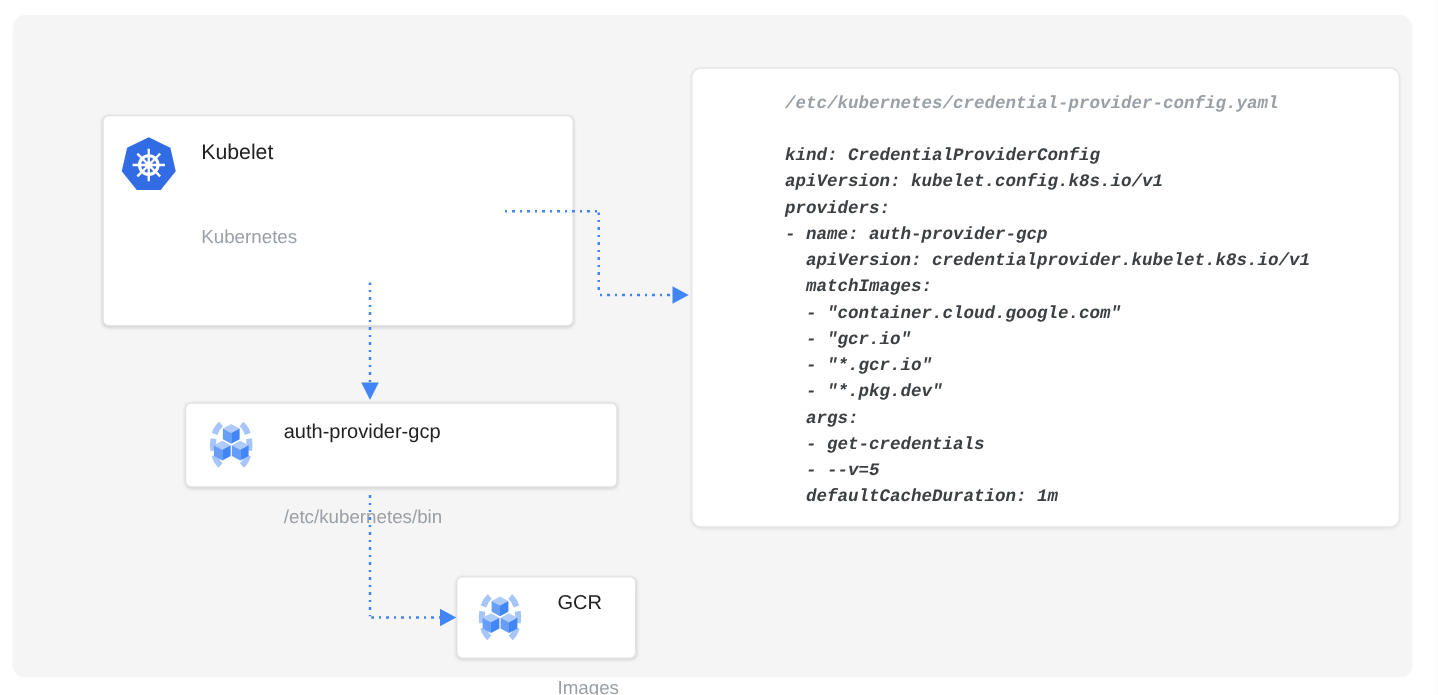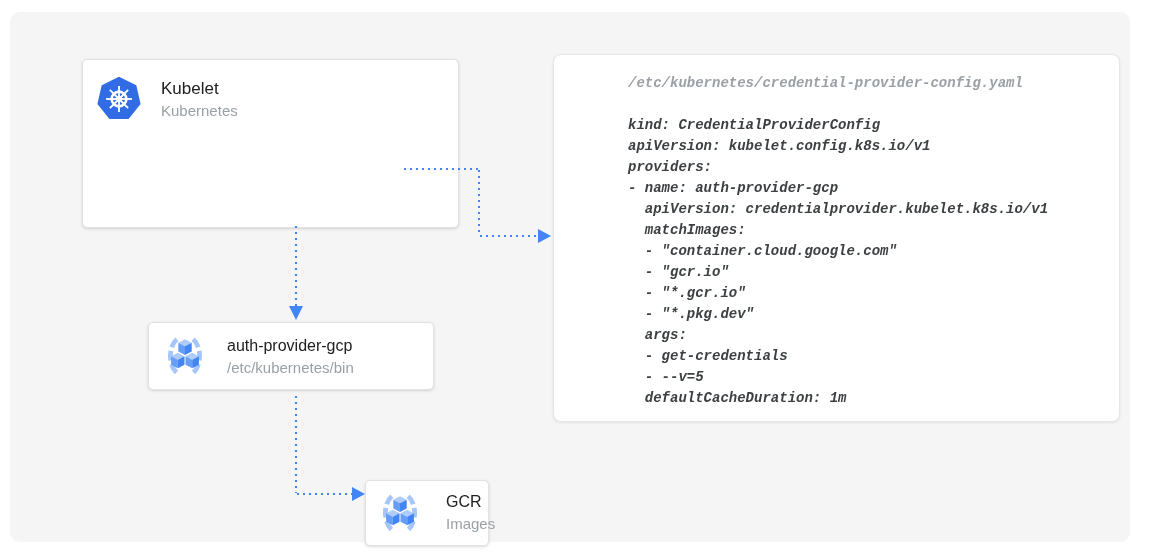--- a/index.html
+++ b/index.html
@@ -17,38 +17,38 @@
     background: var(--canvas-bg, #F5F5F5);
     border-radius: 10px;
   }
   .card {
     position: absolute;
     background: #ffffff;
     border: 1px solid #E2E2E2;
     border-radius: 5px;
     box-shadow: 0 1px 3px rgba(0,0,0,0.14);
   }
-  .card-kubelet { left: 72px;  top: 47px;  width: 377px; height: 169px; }
-  .card-auth    { left: 138px; top: 310px; width: 286px; height: 68px;  }
-  .card-gcr     { left: 355px; top: 468px; width: 124px; height: 66px;  }
+  .card-kubelet { left: 72px;  top: 80px;  width: 377px; height: 169px; }
+  .card-auth    { left: 138px; top: 310px; width: 346px; height: 68px;  }
+  .card-gcr     { left: 355px; top: 449px; width: 144px; height: 66px;  }
 
   .node-icon { position: absolute; }
   .kubelet-icon { left: 12px; top: 15px; }
   .auth-icon    { left: 13px; top: 10px; }
   .gcr-icon     { left: 11px; top: 9px;  }
 
   .node-title {
     position: absolute; left: 78px;
     color: var(--card-title, #212121);
     font-size: 17px; line-height: 20px;
   }
   .node-sub {
     position: absolute; left: 78px;
     color: var(--muted-text, #9AA0A6);
-    font-size: 15px; line-height: 18px;
+    font-size: 15px; line-height: 18px; margin-top: 46px;
   }
   .card-kubelet .node-title { top: 19px; }
   .card-kubelet .node-sub   { top: 42px; }
   .card-auth .node-title, .card-gcr .node-title { font-size: 16px; }
   .card-auth .node-title { top: 13px; }
   .card-auth .node-sub   { top: 36px; text-align: right; }
   .card-gcr  .node-title { left: 80px; top: 11px; }
   .card-gcr  .node-sub   { left: 80px; top: 34px; }
 
   .flag-list {

